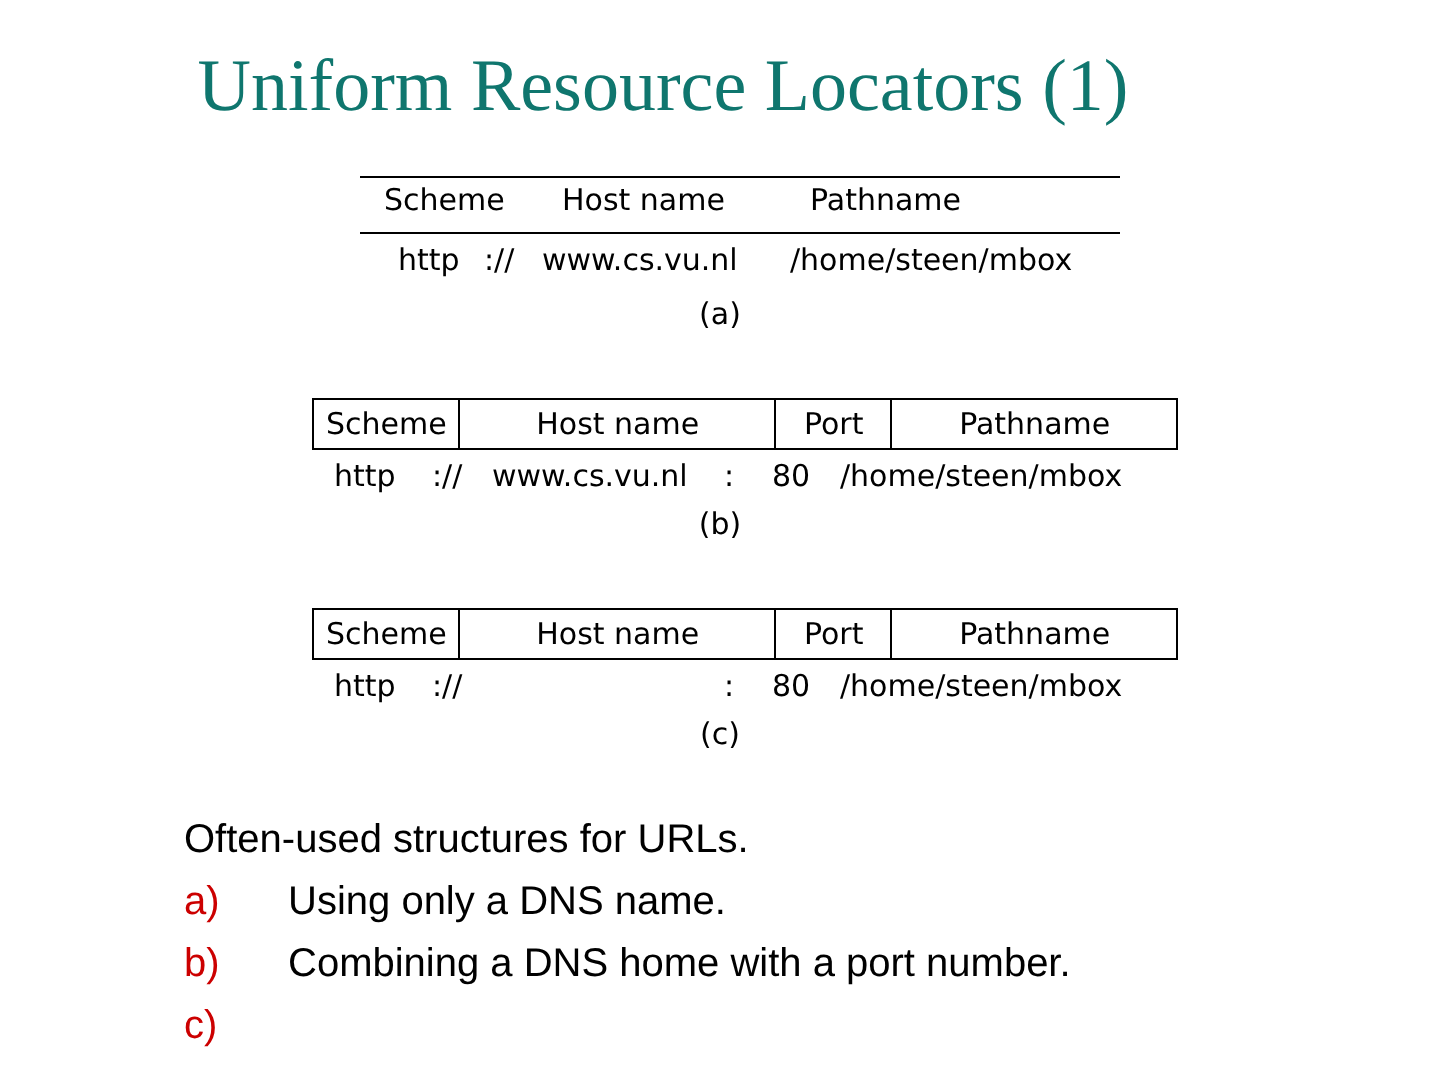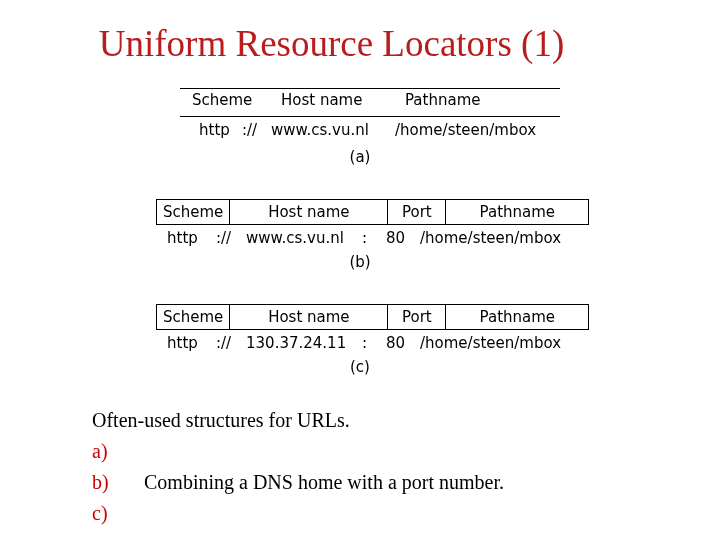--- a/index.html
+++ b/index.html
@@ -7,21 +7,21 @@
     width:720px;height:540px;background:#ffffff;
     font-family:"Liberation Serif", serif;
     overflow:hidden;
     position:relative;
   }
   .slide{position:absolute;inset:0;}
 
   .title{
     position:absolute;top:22px;left:0;width:663px;
     text-align:center;
-    color:#b91c1c;
+    color:#0f766e;
     font-family:"Liberation Serif", serif;
     font-size:37px;
     letter-spacing:0px;
     white-space:nowrap;
   }
 
   
   .diagram{
     position:absolute;
     font-family:"DejaVu Sans", sans-serif;
@@ -71,21 +71,21 @@
     position:absolute;
     font-family:"DejaVu Sans", sans-serif;
     font-size:15px;
     text-align:center;
     width:60px;
   }
 
   
   .body{
     position:absolute;left:92px;top:405px;width:600px;
-    font-family:Liberation Serif, serif;
+    font-family:Liberation Sans, sans-serif;
     font-size:20px;
     color:#000;
     line-height:31px;
   }
   .body .line{position:relative;height:31px;white-space:nowrap;}
   .body .marker{
     position:absolute;left:0;top:0;color:#cc0000;
   }
   .body .txt{position:absolute;left:52px;top:0;}
   .body .plain{position:absolute;left:0;top:0;}
@@ -137,33 +137,33 @@
       <td style="width:60px;">Scheme</td>
       <td style="width:145px;">Host name</td>
       <td style="width:45px;">Port</td>
       <td style="width:130px;">Pathname</td>
     </tr>
   </tbody>
     </table>
   <div class="valrow" style="left:156px;top:334px;width:420px;height:22px;">
     <span style="left:11px;">http</span>
     <span style="left:60px;">://</span>
-    <span style="left:90px;">130.37.24.11</span>
     <span style="left:206px;">:</span>
     <span style="left:230px;">80</span>
     <span style="left:264px;">/home/steen/mbox</span>
   </div>
   <div class="caption" style="left:330px;top:358px;">(c)</div>
 
   <div class="body">
     <div class="line">
       <span class="plain">Often-used structures for URLs.</span>
     </div>
     <div class="line">
       <span class="marker">a)</span>
+      <span class="txt">Using only a DNS name.</span>
     </div>
     <div class="line">
       <span class="marker">b)</span>
       <span class="txt">Combining a DNS home with a port number.</span>
     </div>
     <div class="line">
       <span class="marker">c)</span>
     </div>
   </div>
 

